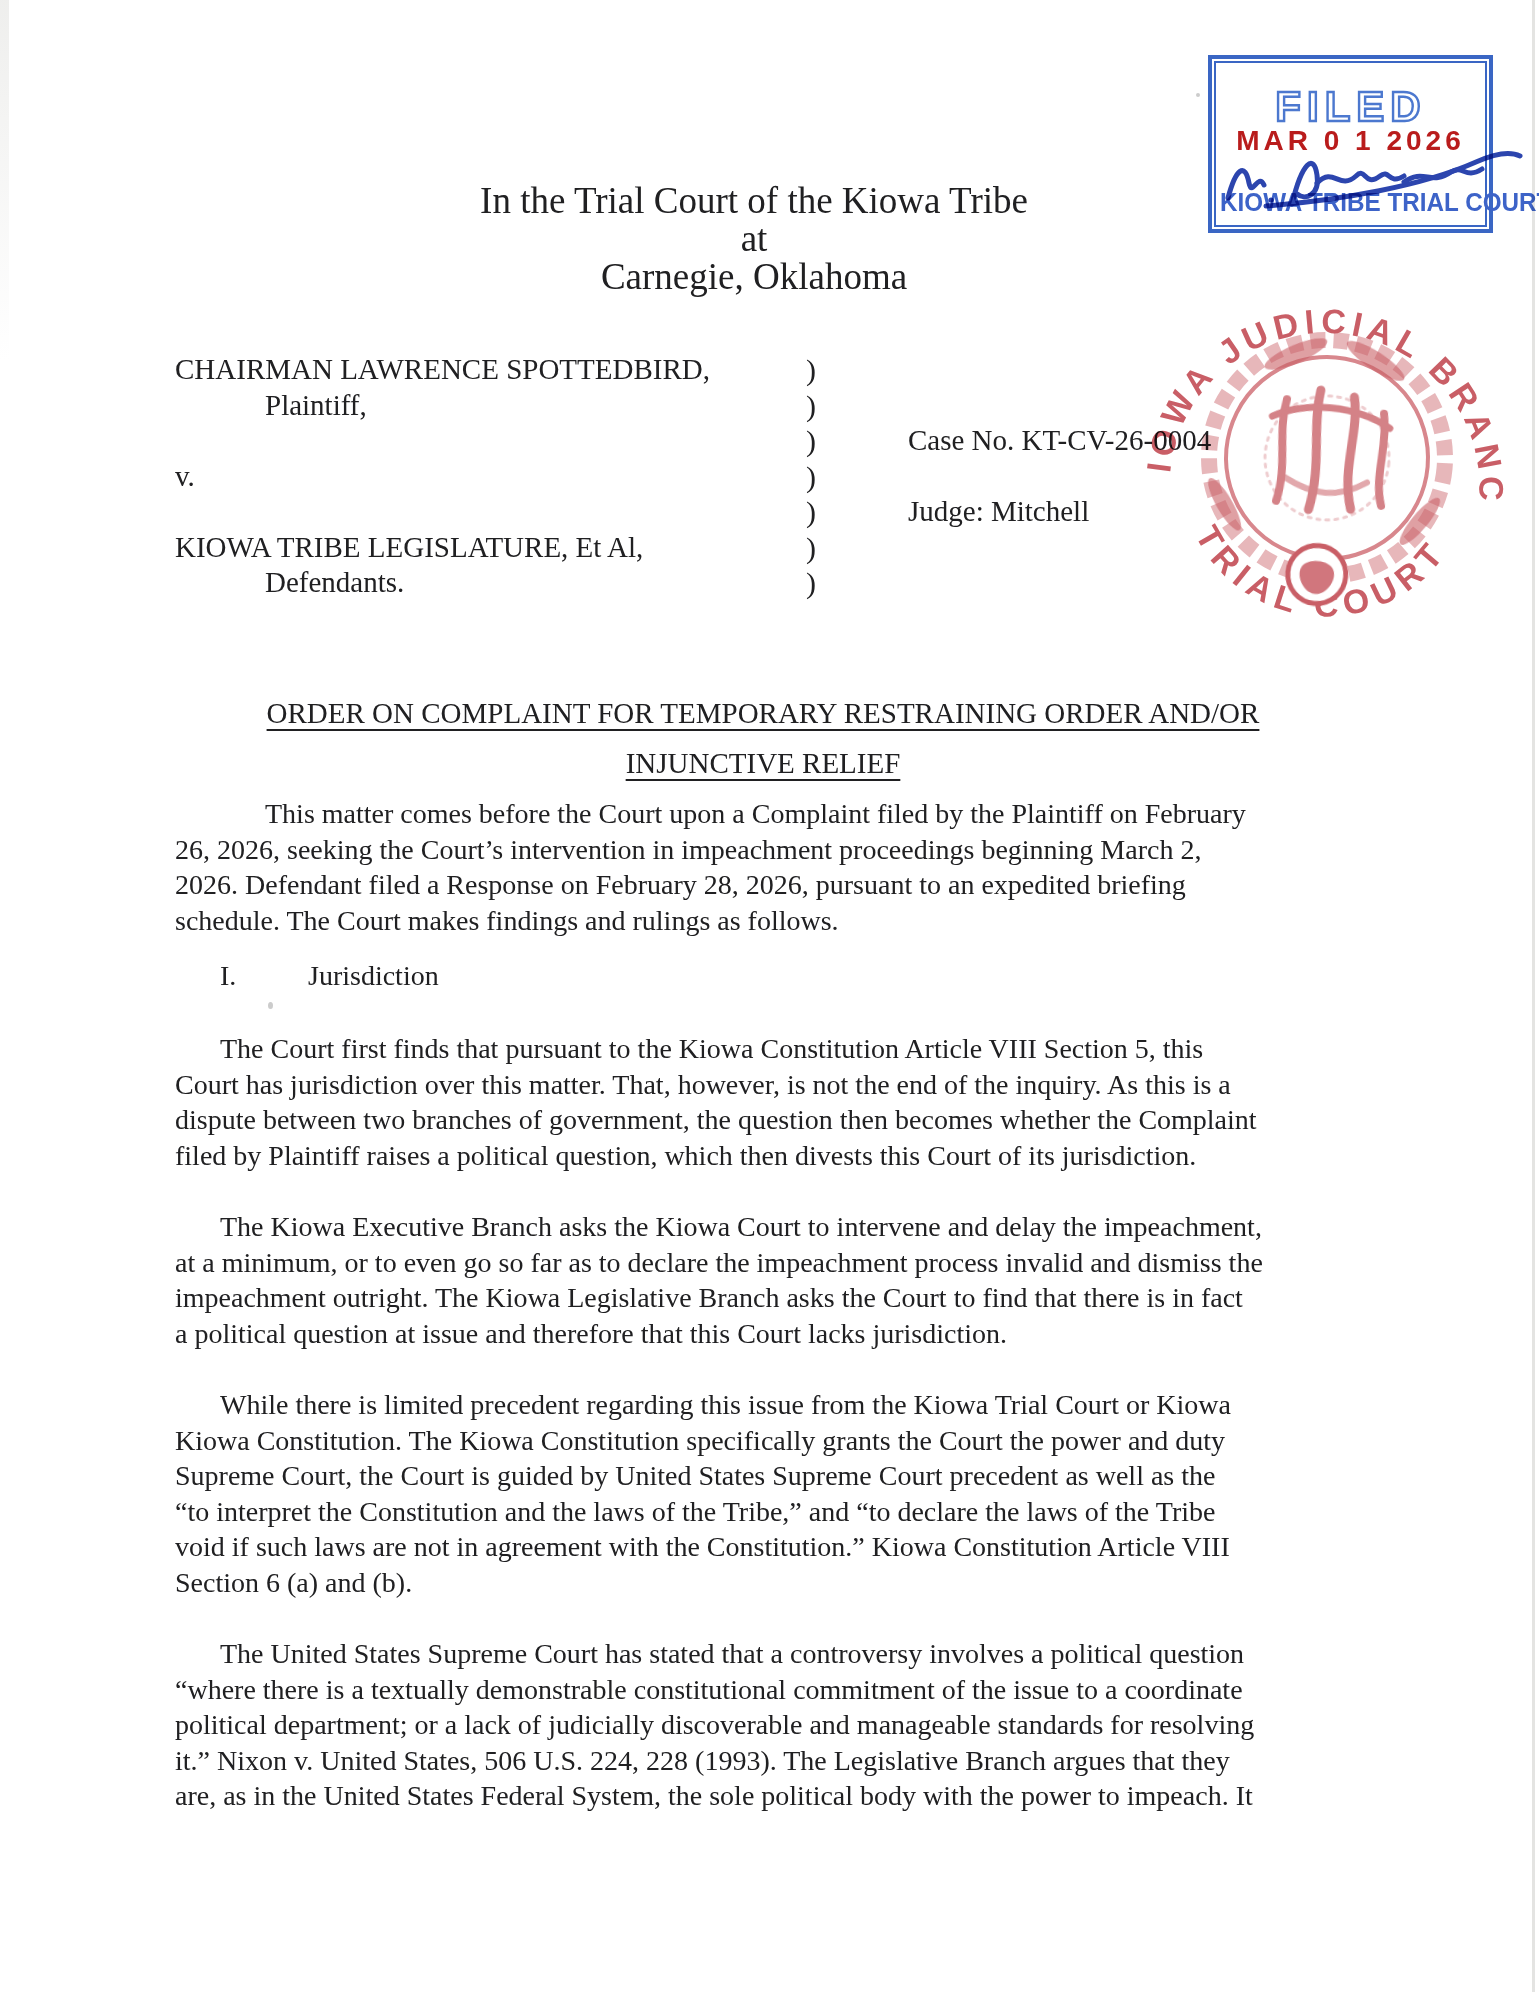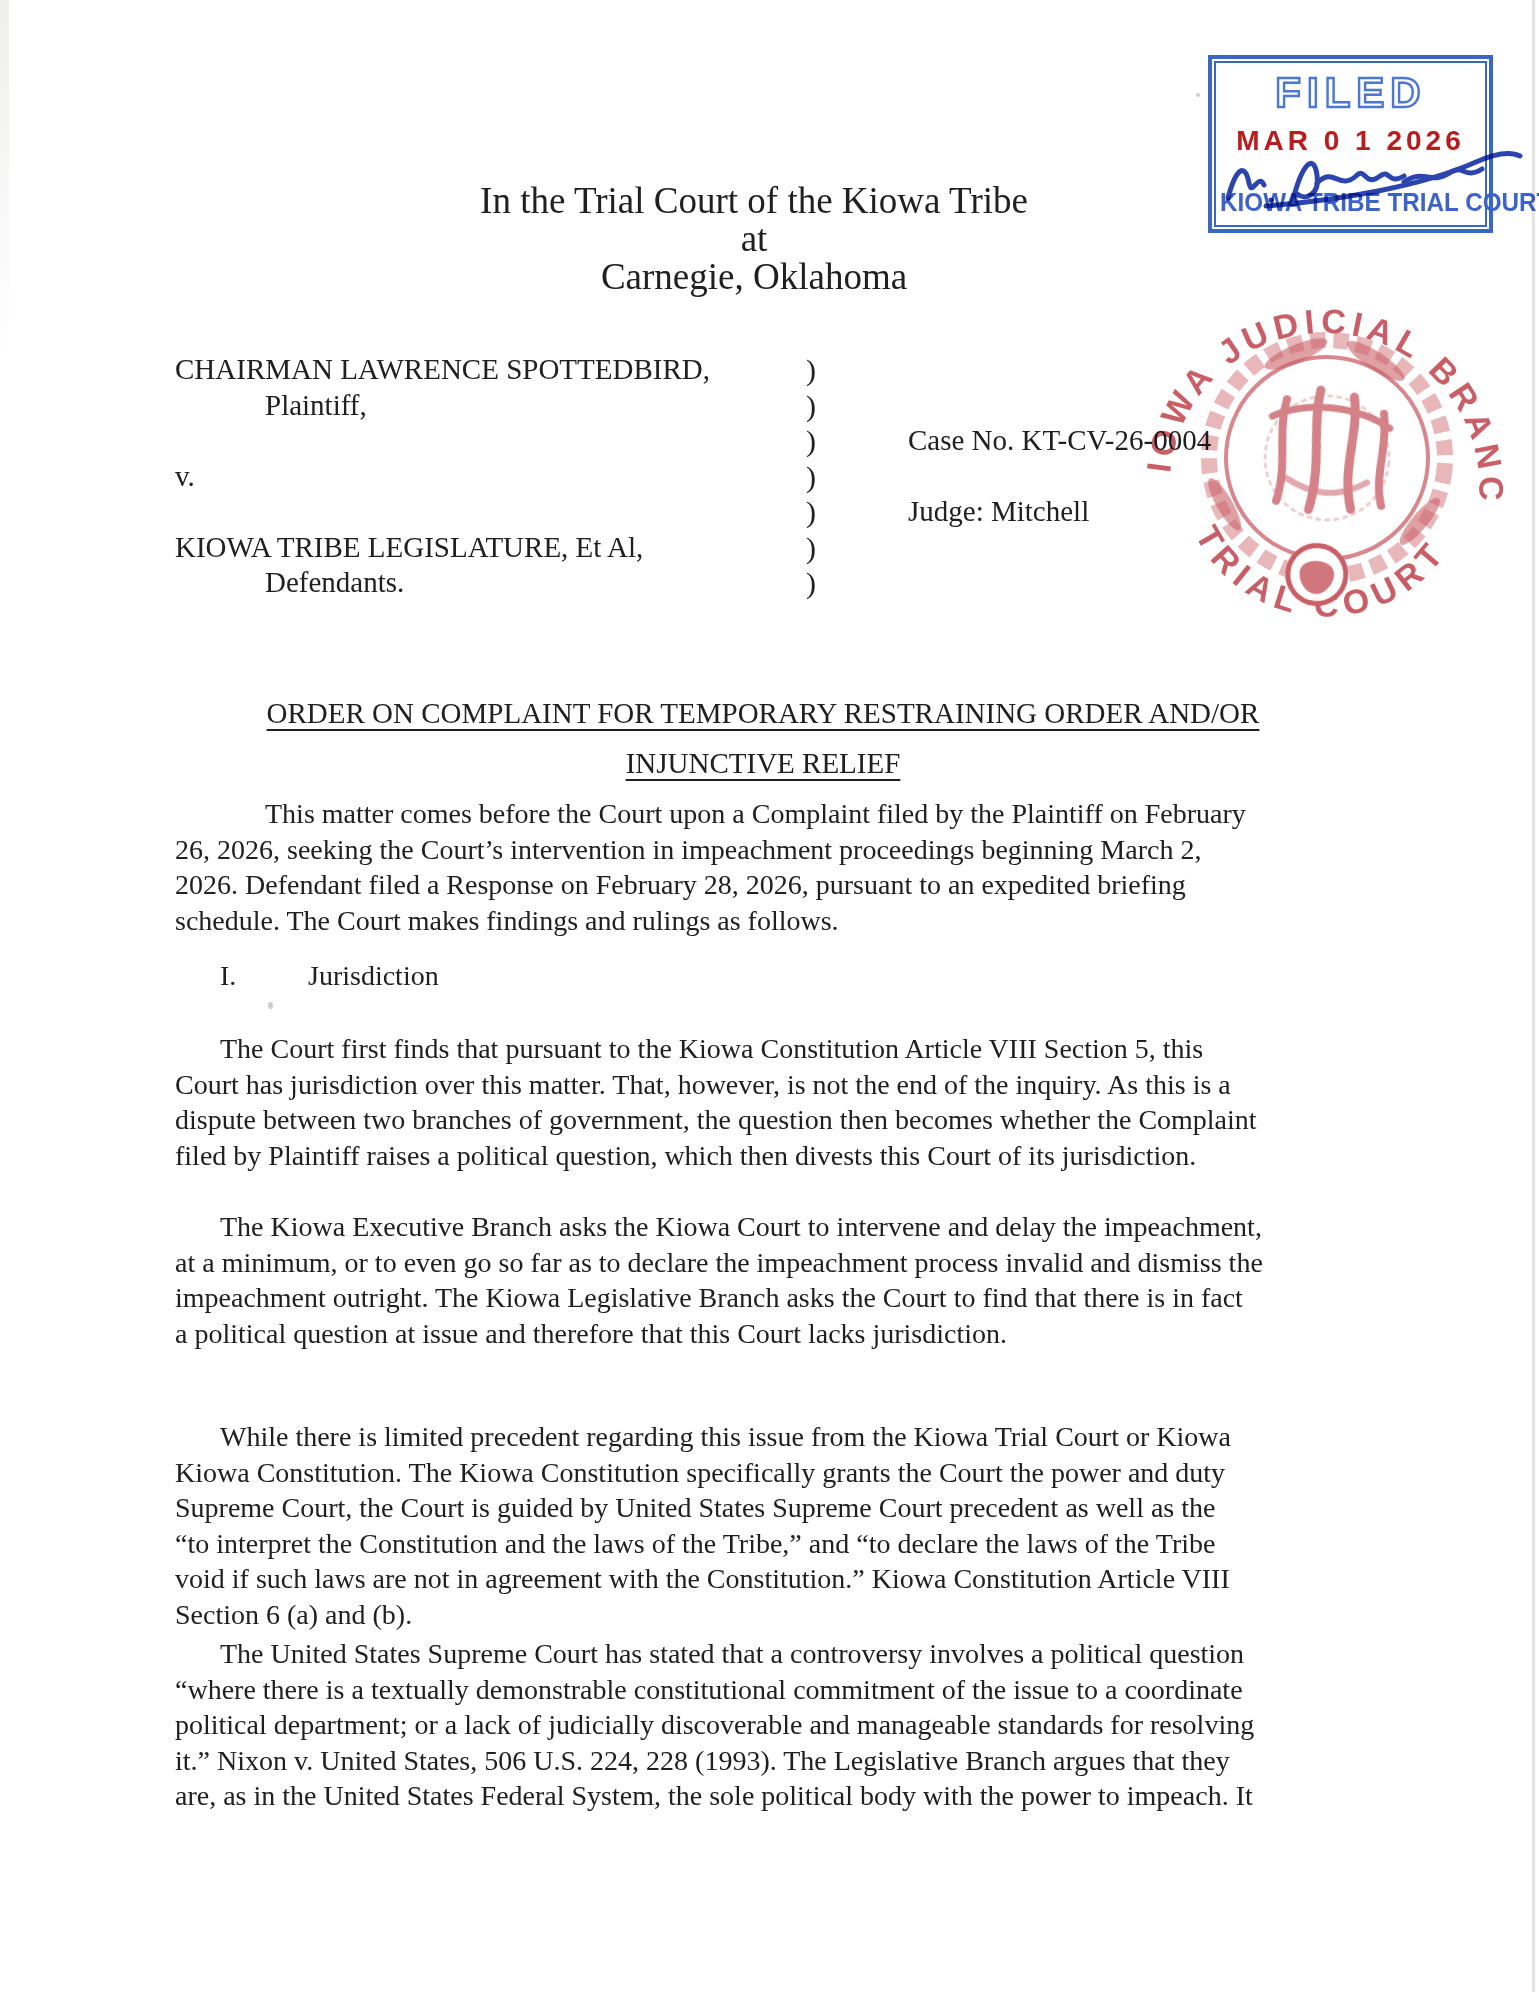--- a/index.html
+++ b/index.html
@@ -19,21 +19,21 @@
 
   
   .court-header{position:absolute;left:404px;top:182px;width:700px;
     text-align:center;font-size:37px;line-height:38px;}
 
   
   .stamp{position:absolute;left:1208px;top:55px;width:277px;height:170px;
     border:4px solid #3a66c4;mix-blend-mode:multiply;}
   .stamp-inner{position:absolute;left:2px;top:2px;right:2px;bottom:2px;
     border:2px solid #3a66c4;}
-  .stamp-filed{position:absolute;left:0;top:4px;width:100%;text-align:center;}
+  .stamp-filed{position:absolute;left:0;top:18px;width:100%;text-align:center;}
   .stamp-date{position:absolute;left:0;top:62px;width:100%;text-align:center;
     font-family:"Liberation Sans",sans-serif;font-weight:bold;font-size:28px;
     letter-spacing:4px;color:#b91c1c;}
   .stamp-court{position:absolute;left:0;bottom:8px;width:100%;text-align:center;
     font-family:"Liberation Sans",sans-serif;font-weight:bold;font-size:25px;
     color:#3d63c8;transform:scaleX(.97);white-space:nowrap;}
   .signature{position:absolute;left:1212px;top:138px;width:322px;height:90px;
     mix-blend-mode:multiply;}
 
   
@@ -193,21 +193,21 @@
       <div class="line">Court has jurisdiction over this matter. That, however, is not the end of the inquiry.  As this is a</div>
       <div class="line">dispute between two branches of government, the question then becomes whether the Complaint</div>
       <div class="line">filed by Plaintiff raises a political question, which then divests this Court of its jurisdiction.</div>
     </div>
   <div class="para indent-sm" style="top:1209px;">
       <div class="line">The Kiowa Executive Branch asks the Kiowa Court to intervene and delay the impeachment,</div>
       <div class="line">at a minimum, or to even go so far as to declare the impeachment process invalid and dismiss the</div>
       <div class="line">impeachment outright.  The Kiowa Legislative Branch asks the Court to find that there is in fact</div>
       <div class="line">a political question at issue and therefore that this Court lacks jurisdiction.</div>
     </div>
-  <div class="para indent-sm" style="top:1387px;margin-top:32px;">
+  <div class="para indent-sm" style="top:1387px;">
       <div class="line">While there is limited precedent regarding this issue from the Kiowa Trial Court or Kiowa</div>
       <div class="line">Kiowa Constitution.  The Kiowa Constitution specifically grants the Court the power and duty</div>
       <div class="line">Supreme Court, the Court is guided by United States Supreme Court precedent as well as the</div>
       <div class="line">“to interpret the Constitution and the laws of the Tribe,” and “to declare the laws of the Tribe</div>
       <div class="line">void if such laws are not in agreement with the Constitution.”  Kiowa Constitution Article VIII</div>
       <div class="line">Section 6 (a) and (b).</div>
     </div>
   <div class="para indent-sm" style="top:1636px;">
       <div class="line">The United States Supreme Court has stated that a controversy involves a political question</div>
       <div class="line">“where there is a textually demonstrable constitutional commitment of the issue to a coordinate</div>

